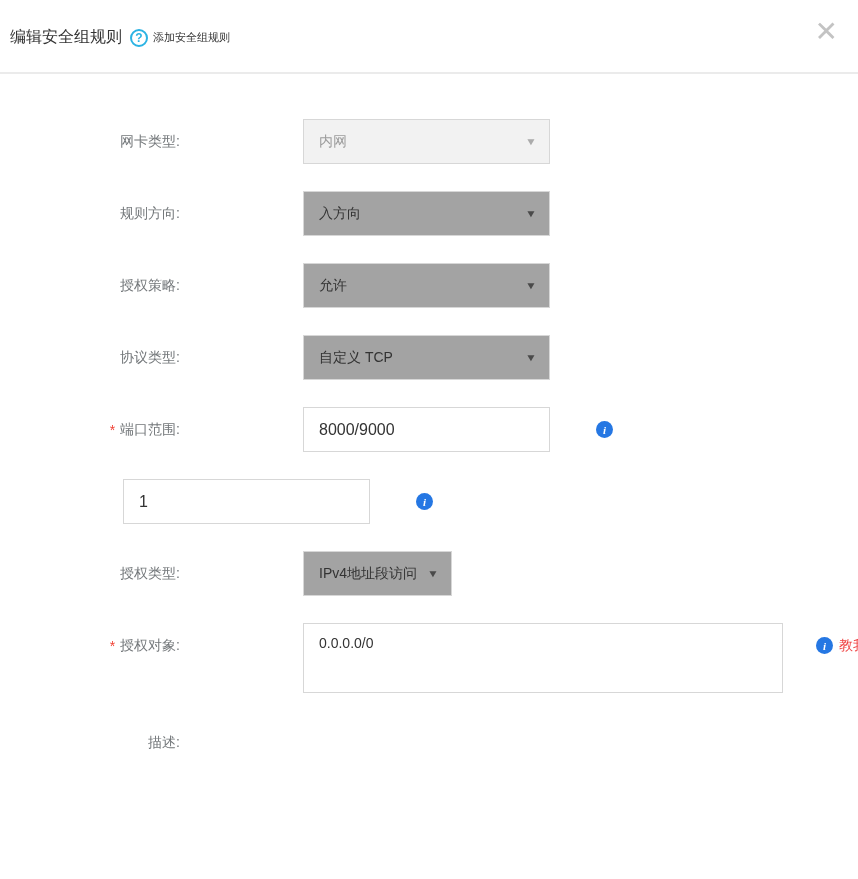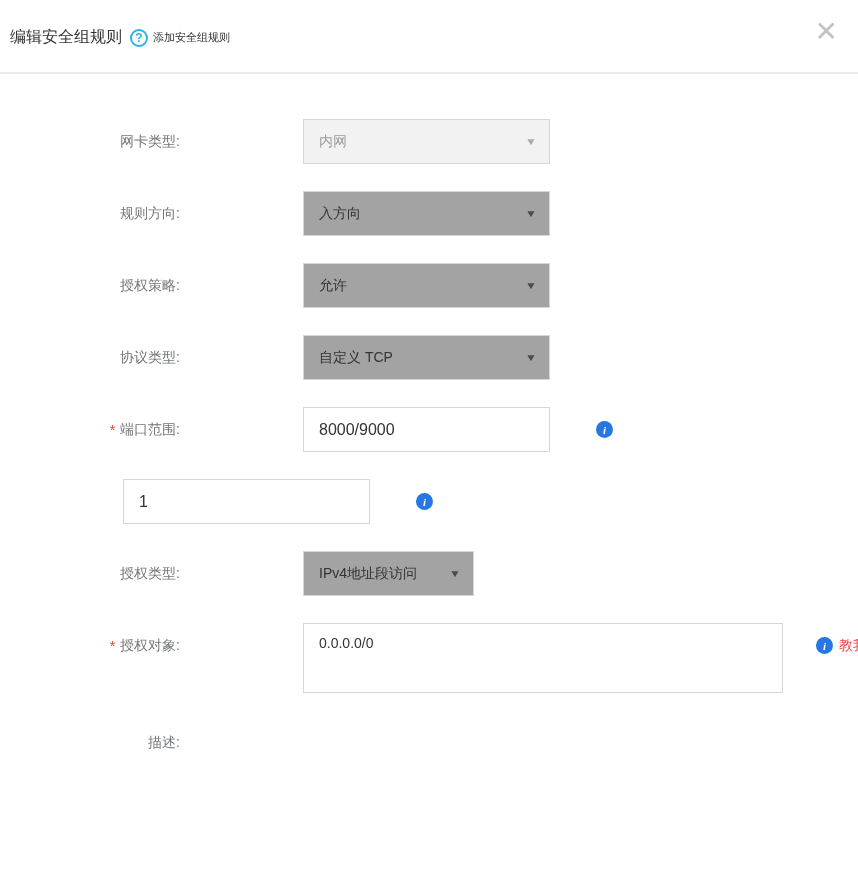--- a/index.html
+++ b/index.html
@@ -54,21 +54,21 @@
     width: 247px; height: 45px;
     border: 1px solid #d7d7d7; background: #a3a3a3;
     display: flex; align-items: center;
     padding: 0 13px 0 15px;
     font-size: 14px; color: #333;
     cursor: pointer;
   }
   .select .caret { margin-left: auto; font-size: 10px; color: #4a4a4a; transform: scaleX(1.2); }
   .select.disabled { background: #f2f2f2; color: #9c9c9c; cursor: default; }
   .select.disabled .caret { color: #ababab; }
-  .select.narrow { width: 171px; }
+  .select.narrow { width: 149px; }
 
   .text-input {
     width: 247px; height: 45px;
     border: 1px solid #d7d7d7;
     padding: 0 15px;
     font-size: 16px; color: #333;
     font-family: inherit;
     outline: none;
   }
 

